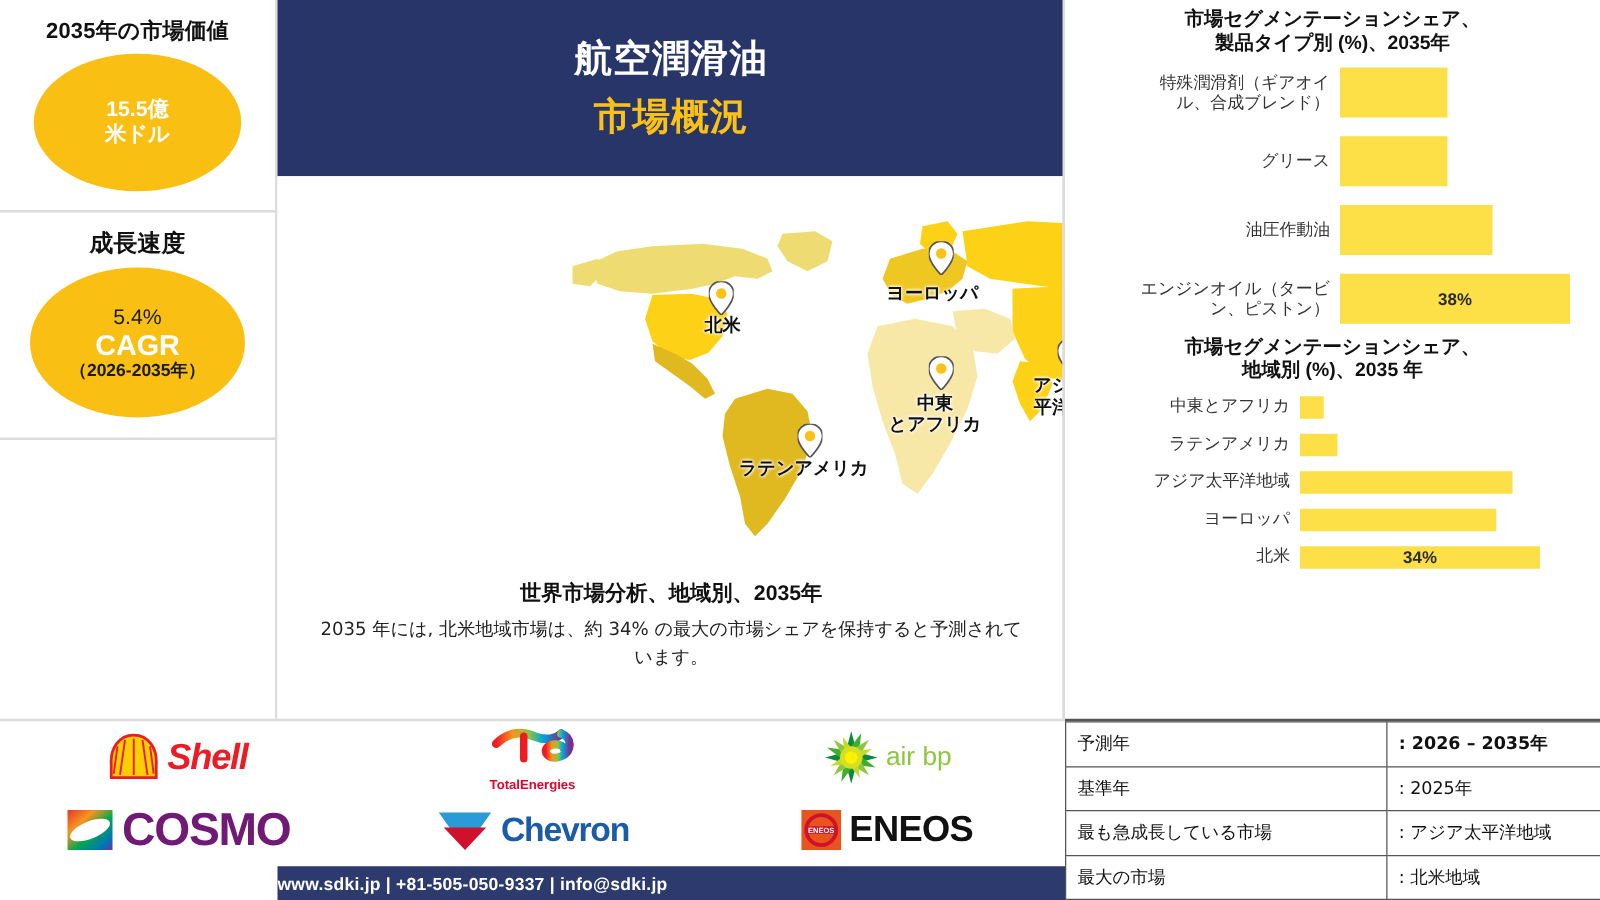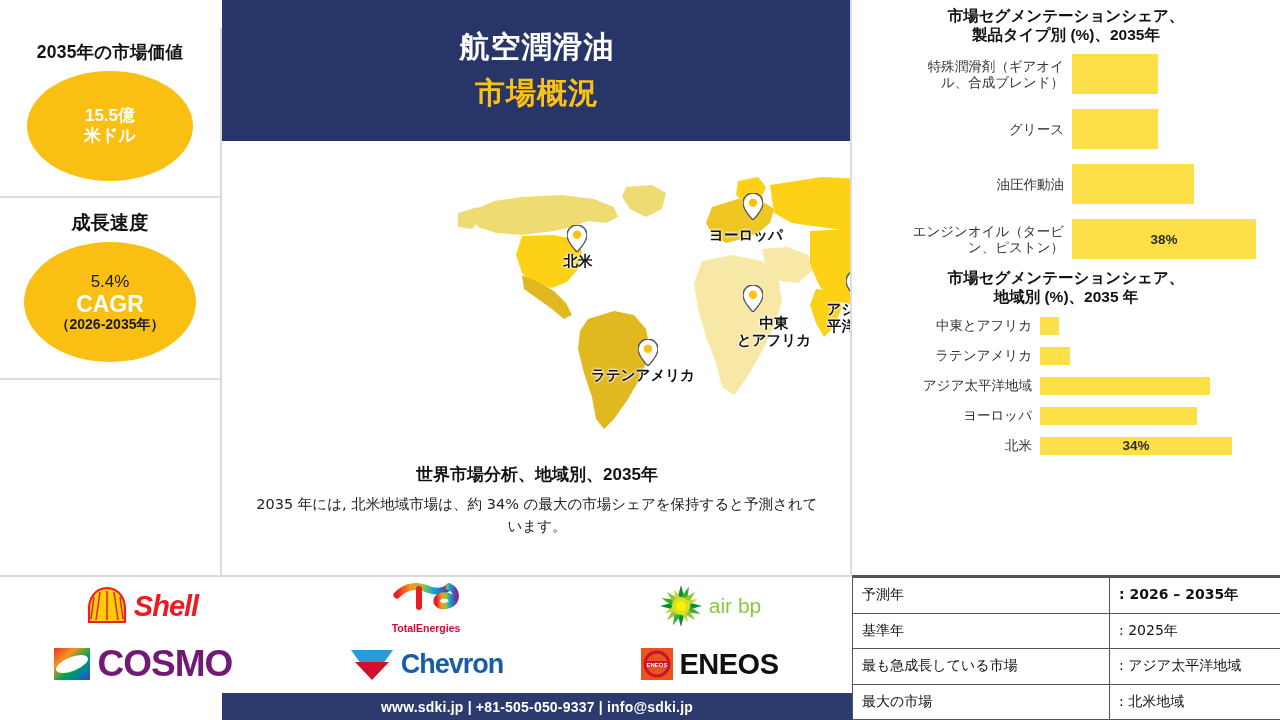--- a/index.html
+++ b/index.html
@@ -10,21 +10,21 @@
     overflow:hidden;
     color:#1a1a1a;
   }
   .page{position:relative;width:1280px;height:720px;}
 
   
   .left-col{
     position:absolute;left:0;top:0;width:222px;height:575px;
     border-right:2px solid #dcdcdc;
     box-sizing:border-box;
-    display:flex;flex-direction:column;margin-top:28px;
+    display:flex;flex-direction:column;
   }
   .lcell{position:relative;box-sizing:border-box;}
   .lcell.div{border-bottom:2px solid #dcdcdc;}
   .lcell-title{
     text-align:center;font-weight:bold;color:#111;
     letter-spacing:.2px;
   }
   .ellipse{
     border-radius:50%;
     background:#F9C013;
@@ -106,21 +106,21 @@
   .cosmo-txt{color:#701a75;font-size:37px;font-weight:bold;letter-spacing:-1px;}
   
   .chev-txt{color:#1a5ca8;font-size:27px;font-weight:bold;letter-spacing:-1px;}
   
   .eneos-txt{color:#111;font-size:29px;font-weight:bold;letter-spacing:-0.5px;}
 
   
   .footer{
     position:absolute;left:222px;top:693px;width:630px;height:27px;
     background:#2C3A6E;color:#fff;font-size:14px;font-weight:bold;
-    display:flex;align-items:center;justify-content:center;letter-spacing:.2px;
+    display:flex;align-items:center;letter-spacing:.2px;
   }
   .footer-left-fill{
     position:absolute;left:0;top:693px;width:222px;height:27px;background:#fff;
   }
 
   
   .right-col{
     position:absolute;left:852px;top:0;width:428px;height:575px;
     background:#fff;box-sizing:border-box;padding:0;
   }
@@ -255,21 +255,21 @@
         <svg viewBox="0 0 20 27" width="20" height="27">
             <path d="M10 0C4.5 0 0 4.4 0 9.9C0 17.2 10 27 10 27S20 17.2 20 9.9C20 4.4 15.5 0 10 0Z" fill="#fff" stroke="#555" stroke-width="1.4"></path>
             <circle cx="10" cy="9.8" r="4.2" fill="#FCC116"></circle>
           </svg>
       </div>
 
       <div class="region-label" style="left:318px;top:102px;width:76px;">北米</div>
       <div class="region-label" style="left:466px;top:76px;width:116px;">ヨーロッパ</div>
       <div class="region-label" style="left:586px;top:150px;width:96px;">アジア太
 平洋地域</div>
-      <div class="region-label" style="left:498px;top:164px;width:108px;">中東
+      <div class="region-label" style="left:472px;top:164px;width:108px;">中東
 とアフリカ</div>
       <div class="region-label" style="left:348px;top:216px;width:146px;">ラテンアメリカ</div>
     </div>
 
     <div class="map-caption">世界市場分析、地域別、2035年</div>
     <div class="map-desc">2035 年には, 北米地域市場は、約 34% の最大の市場シェアを保持すると予測されています。</div>
   </div>
 
   <div class="logo-panel">
 

